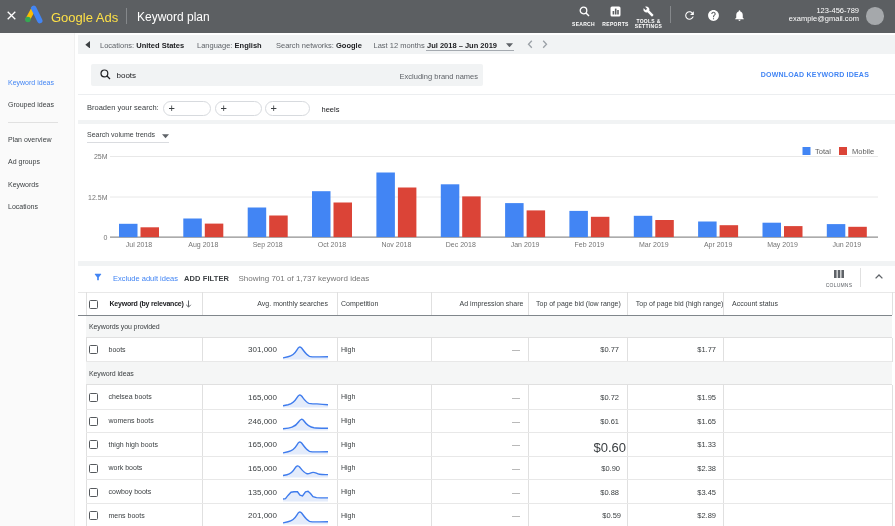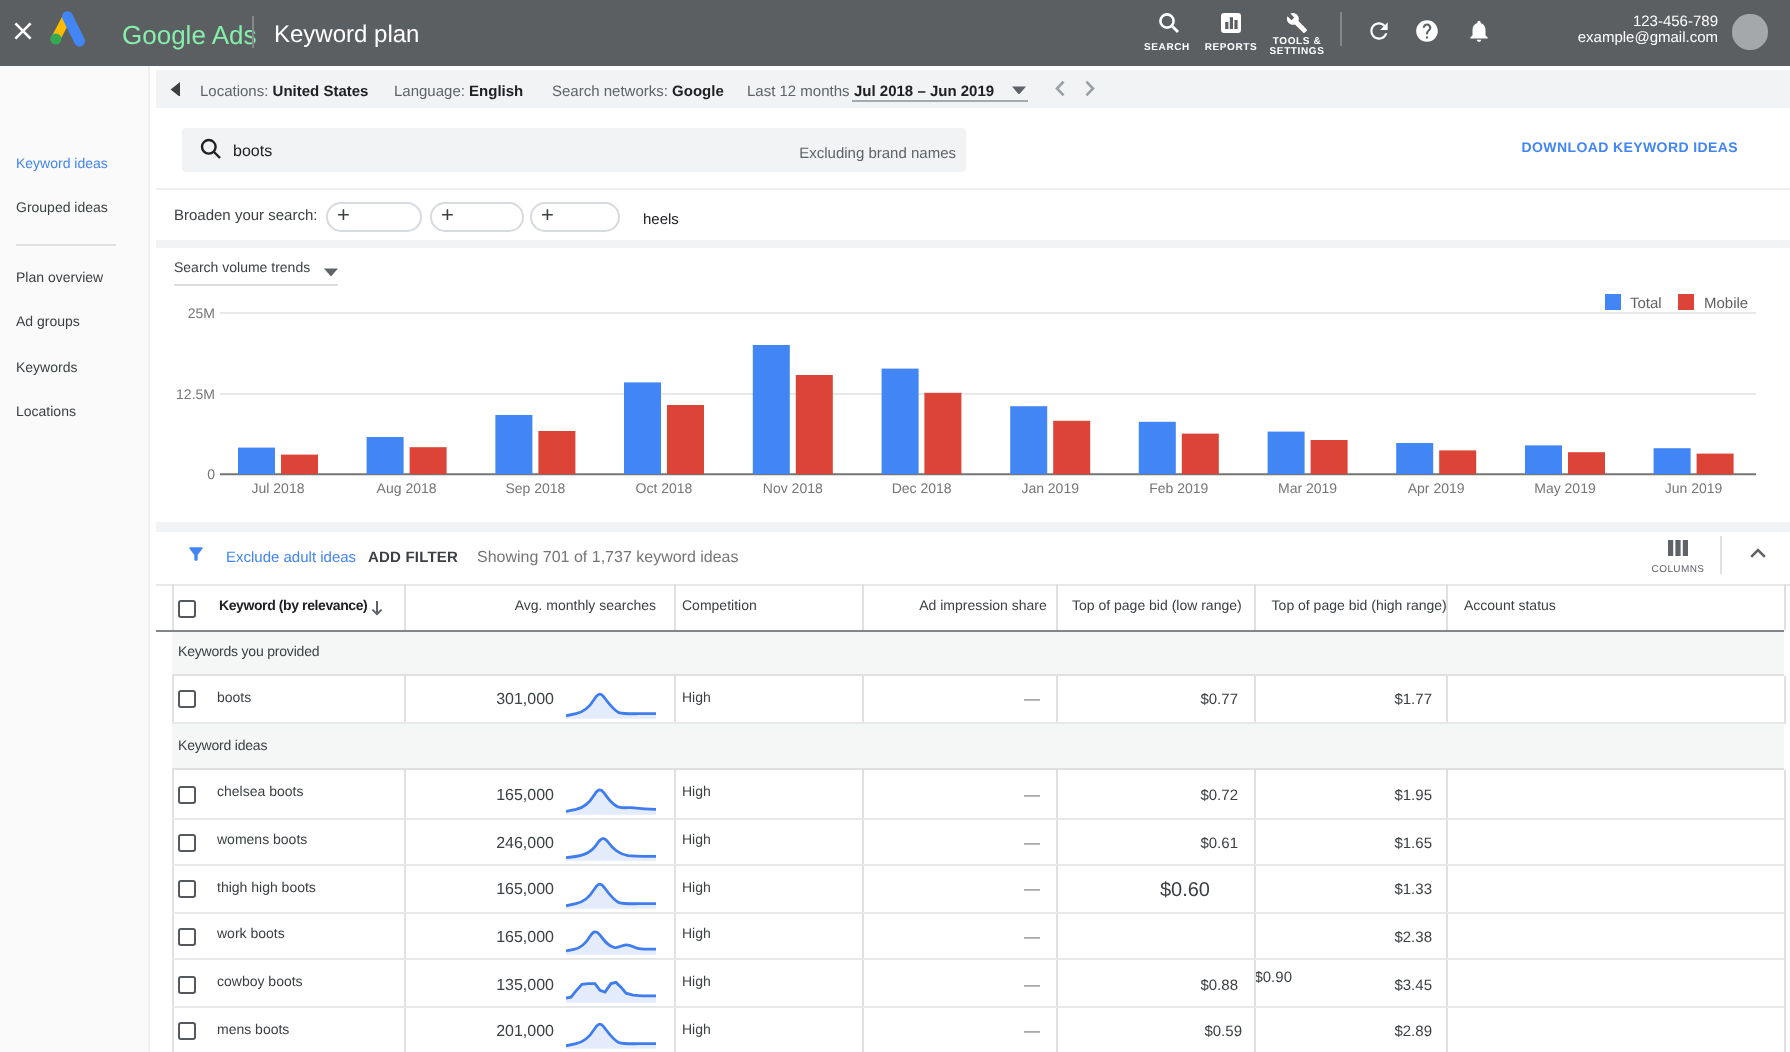--- a/index.html
+++ b/index.html
@@ -19,21 +19,21 @@
 
 <div class="a" style="left:0;top:0;width:895px;height:33px;background:#5c5f62;">
   <svg class="a" style="left:7px;top:11px;" width="9" height="9" viewBox="0 0 9 9">
     <path d="M0.7,0.7 L8.3,8.3 M8.3,0.7 L0.7,8.3" stroke="#fff" stroke-width="1.3"></path>
   </svg>
   <svg class="a" style="left:23px;top:4px;" width="21" height="22" viewBox="0 0 21 22">
     <line x1="4.9" y1="15.2" x2="10.7" y2="4.3" stroke="#fbbc04" stroke-width="4.6" stroke-linecap="round"></line>
     <line x1="10.7" y1="4.3" x2="16.8" y2="16.6" stroke="#4285f4" stroke-width="5.4" stroke-linecap="round"></line>
     <circle cx="4.9" cy="15.5" r="2.8" fill="#34a853"></circle>
   </svg>
-  <div class="a" style="left:61px;top:9.5px;font-size:13px;color:#86efac;">Google Ads</div>
+  <div class="a" style="left:51px;top:9.5px;font-size:13px;color:#fde047;">Google Ads</div>
   <div class="a" style="left:126px;top:8px;width:1px;height:16px;background:#85888b;"></div>
   <div class="a" style="left:137px;top:10px;font-size:12px;color:#fff;">Keyword plan</div>
 
   <svg class="a" style="left:578.5px;top:6px;" width="11" height="11" viewBox="0 0 11 11">
     <circle cx="4.5" cy="4.5" r="3.3" fill="none" stroke="#fff" stroke-width="1.3"></circle>
     <line x1="7" y1="7" x2="10" y2="10" stroke="#fff" stroke-width="1.4"></line>
   </svg>
   <div class="a" style="left:563px;top:20.5px;width:41px;text-align:center;font-size:5px;font-weight:bold;color:#fff;letter-spacing:.3px;">SEARCH</div>
 
   <svg class="a" style="left:610px;top:6px;" width="11" height="11" viewBox="0 0 11 11">
@@ -300,42 +300,42 @@
 <div class="a" style="left:8px;top:190.2px;width:806px;height:1px;background:#e8e8e8;"></div>
 <div class="cb" style="left:11px;top:174.9px;"></div>
 <div class="a" style="left:30.5px;top:175.4px;font-size:7px;color:#3c4043;">thigh high boots</div>
 <div class="a r" style="left:119px;top:174.9px;width:80px;font-size:8px;color:#3c4043;">165,000</div>
 <svg class="a" style="left:205px;top:173.15px;" width="45" height="17" viewBox="0 0 45 17">
         <path d="M0,13.9 L5,12.8 C9,11.9 11.5,10 14,5.8 C15.5,3.2 17,2 18.8,4.3 C21,7.2 23.5,11 26.5,12.3 C29,13.2 32,12.8 45,12.8 L45,15.4 L0,15.4 Z" fill="#e4ecfb" stroke="none"></path>
         <path d="M0,13.9 L5,12.8 C9,11.9 11.5,10 14,5.8 C15.5,3.2 17,2 18.8,4.3 C21,7.2 23.5,11 26.5,12.3 C29,13.2 32,12.8 45,12.8" fill="none" stroke="#3f7ced" stroke-width="1.4"></path>
       </svg>
 <div class="a" style="left:263px;top:175.4px;font-size:7px;color:#3c4043;">High</div>
 <div class="a r" style="left:362px;top:174.9px;width:80px;font-size:8px;color:#757575;">—</div>
-<div class="a r" style="left:447px;top:174.9px;width:80px;font-size:10px;color:#3c4043;">$0.60</div>
+<div class="a r" style="left:468px;top:174.9px;width:80px;font-size:13px;color:#3c4043;">$0.60</div>
 <div class="a r" style="left:558px;top:174.9px;width:80px;font-size:7.5px;color:#3c4043;">$1.33</div>
 <div class="a" style="left:8px;top:191.1px;width:1px;height:23.55px;background:#e0e0e0;"></div>
 <div class="a" style="left:124px;top:191.1px;width:1px;height:23.55px;background:#e0e0e0;"></div>
 <div class="a" style="left:258.5px;top:191.1px;width:1px;height:23.55px;background:#e0e0e0;"></div>
 <div class="a" style="left:352.5px;top:191.1px;width:1px;height:23.55px;background:#e0e0e0;"></div>
 <div class="a" style="left:450px;top:191.1px;width:1px;height:23.55px;background:#e0e0e0;"></div>
 <div class="a" style="left:549px;top:191.1px;width:1px;height:23.55px;background:#e0e0e0;"></div>
 <div class="a" style="left:645px;top:191.1px;width:1px;height:23.55px;background:#e0e0e0;"></div>
 <div class="a" style="left:814px;top:191.1px;width:1px;height:23.55px;background:#e0e0e0;"></div>
 
 <div class="a" style="left:8px;top:213.7px;width:806px;height:1px;background:#e8e8e8;"></div>
 <div class="cb" style="left:11px;top:198.4px;"></div>
 <div class="a" style="left:30.5px;top:198.9px;font-size:7px;color:#3c4043;">work boots</div>
 <div class="a r" style="left:119px;top:198.4px;width:80px;font-size:8px;color:#3c4043;">165,000</div>
 <svg class="a" style="left:205px;top:196.65px;" width="45" height="17" viewBox="0 0 45 17">
         <path d="M0,13.5 L4,12.7 C7,12.1 9.5,10.5 12,6.2 C13.5,3.7 15,3 16.8,5.3 C19,8.2 21,11 24,11.7 C26.5,12.2 27.5,10.6 30,10.4 C32.5,10.2 33.5,11.8 36.5,12.3 C39,12.7 42,12.6 45,12.6 L45,15.4 L0,15.4 Z" fill="#e4ecfb" stroke="none"></path>
         <path d="M0,13.5 L4,12.7 C7,12.1 9.5,10.5 12,6.2 C13.5,3.7 15,3 16.8,5.3 C19,8.2 21,11 24,11.7 C26.5,12.2 27.5,10.6 30,10.4 C32.5,10.2 33.5,11.8 36.5,12.3 C39,12.7 42,12.6 45,12.6" fill="none" stroke="#3f7ced" stroke-width="1.4"></path>
       </svg>
 <div class="a" style="left:263px;top:198.9px;font-size:7px;color:#3c4043;">High</div>
 <div class="a r" style="left:362px;top:198.4px;width:80px;font-size:8px;color:#757575;">—</div>
-<div class="a r" style="left:488px;top:198.4px;width:80px;font-size:7.5px;color:#3c4043;margin-top:20px;">$0.90</div>
+<div class="a r" style="left:462px;top:198.4px;width:80px;font-size:7.5px;color:#3c4043;">$0.90</div>
 <div class="a r" style="left:558px;top:198.4px;width:80px;font-size:7.5px;color:#3c4043;">$2.38</div>
 <div class="a" style="left:8px;top:214.7px;width:1px;height:23.55px;background:#e0e0e0;"></div>
 <div class="a" style="left:124px;top:214.7px;width:1px;height:23.55px;background:#e0e0e0;"></div>
 <div class="a" style="left:258.5px;top:214.7px;width:1px;height:23.55px;background:#e0e0e0;"></div>
 <div class="a" style="left:352.5px;top:214.7px;width:1px;height:23.55px;background:#e0e0e0;"></div>
 <div class="a" style="left:450px;top:214.7px;width:1px;height:23.55px;background:#e0e0e0;"></div>
 <div class="a" style="left:549px;top:214.7px;width:1px;height:23.55px;background:#e0e0e0;"></div>
 <div class="a" style="left:645px;top:214.7px;width:1px;height:23.55px;background:#e0e0e0;"></div>
 <div class="a" style="left:814px;top:214.7px;width:1px;height:23.55px;background:#e0e0e0;"></div>
 

